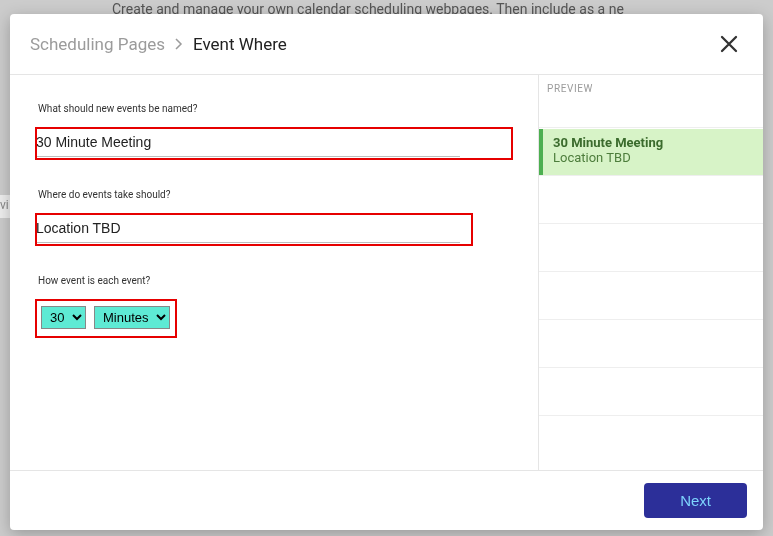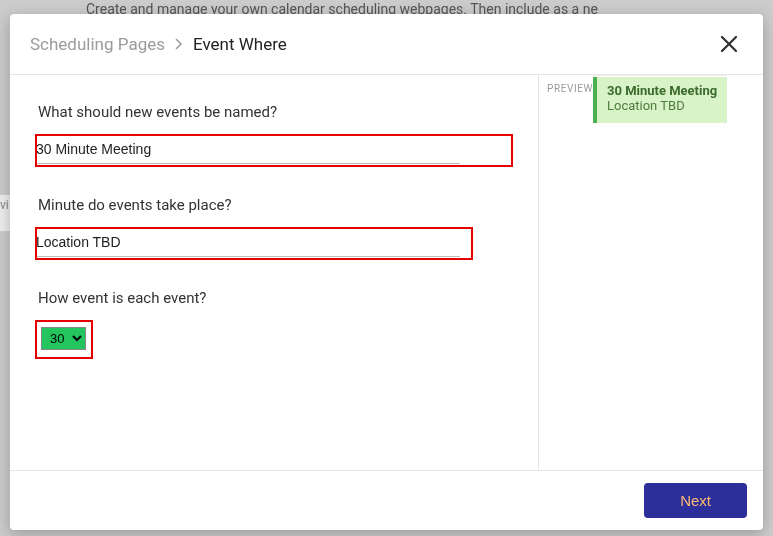--- a/index.html
+++ b/index.html
@@ -11,30 +11,30 @@
       position: relative;
       overflow: hidden;
     }
     .bg-text {
       position: absolute;
       top: 0;
       left: 0;
       width: 648px;
       color: #555;
       font-size: 14px;
-      padding: 1px 0 0 86px;
+      padding: 1px 0 0 112px;
       white-space: nowrap;
       filter: blur(0.5px);
     }
     .bg-left-strip {
       position: absolute;
       top: 195px;
       left: 0;
       width: 10px;
-      height: 36px;
+      height: 23px;
       background: #eee;
       color: #888;
       font-size: 12px;
       line-height: 20px;
       overflow: hidden;
     }
     .modal {
       position: absolute;
       left: 10px;
       top: 14px;
@@ -74,21 +74,21 @@
       flex: 1;
       display: flex;
       min-height: 0;
     }
     .form-panel {
       flex: 1;
       padding: 28px 28px 10px 28px;
     }
     .field-group { margin-bottom: 32px; }
     .field-label {
-      font-size: 15px;
+      font-size: 10px;
       color: #333;
       margin-bottom: 16px;
     }
     .text-input {
       width: 100%;
       border: none;
       border-bottom: 1px solid #bdbdbd;
       font-size: 14px;
       padding: 4px 0 6px 0;
       outline: none;
@@ -102,29 +102,29 @@
       outline: 2px solid #e60000;
       outline-offset: 1px;
     }
     .select-row {
       display: flex;
       gap: 8px;
       padding: 4px 4px 6px 3px;
     }
     .select-el {
       border: 1px solid #888;
-      background: #22c55e;
+      background: #5eead4;
       font-size: 13px;
       padding: 2px 4px;
     }
     .preview-panel {
       width: 236px;
       border-left: 1px solid #e5e5e5;
       display: flex;
-      flex-direction: row;
+      flex-direction: column;
     }
     .preview-label {
       font-size: 10px;
       letter-spacing: 0.6px;
       color: #9b9b9b;
       padding: 8px 0 0 8px;
       height: 52px;
     }
     .preview-slot {
       height: 48px;
@@ -147,21 +147,21 @@
       color: #4d7d3c;
     }
     .modal-footer {
       border-top: 1px solid #e5e5e5;
       padding: 12px 16px;
       display: flex;
       justify-content: flex-end;
     }
     .next-btn {
       background: #2c2f99;
-      color: #fdba74;
+      color: #7dd3fc;
       border: none;
       border-radius: 4px;
       padding: 9px 36px;
       font-size: 15px;
       cursor: pointer;
     }
   </style>
 </head>
 <body>
 
@@ -190,33 +190,36 @@
     <div class="form-panel">
 
       <div class="field-group">
         <div class="field-label">What should new events be named?</div>
         <span class="hi-wrap hi-box" style="padding-right:50px;">
           <input class="text-input" style="width: 424px; margin-left: -2px;" type="text" value="30 Minute Meeting">
         </span>
       </div>
 
       <div class="field-group">
-        <div class="field-label">Minute do events take place?</div>
+        <div class="field-label">Where do events take should?</div>
         <span class="hi-wrap hi-box" style="padding-right:10px;">
           <input class="text-input" style="width: 424px; margin-left: -2px;" type="text" value="Location TBD">
         </span>
       </div>
 
       <div class="field-group">
         <div class="field-label">How event is each event?</div>
         <span class="hi-wrap hi-box">
           <span class="select-row">
             <select class="select-el">
               <option>30</option>
             </select>
+            <select class="select-el">
+              <option>Minutes</option>
+            </select>
           </span>
         </span>
       </div>
 
     </div>
 
     <div class="preview-panel">
       <div class="preview-label">PREVIEW</div>
       <div class="preview-slot">
         <div class="event-card">

